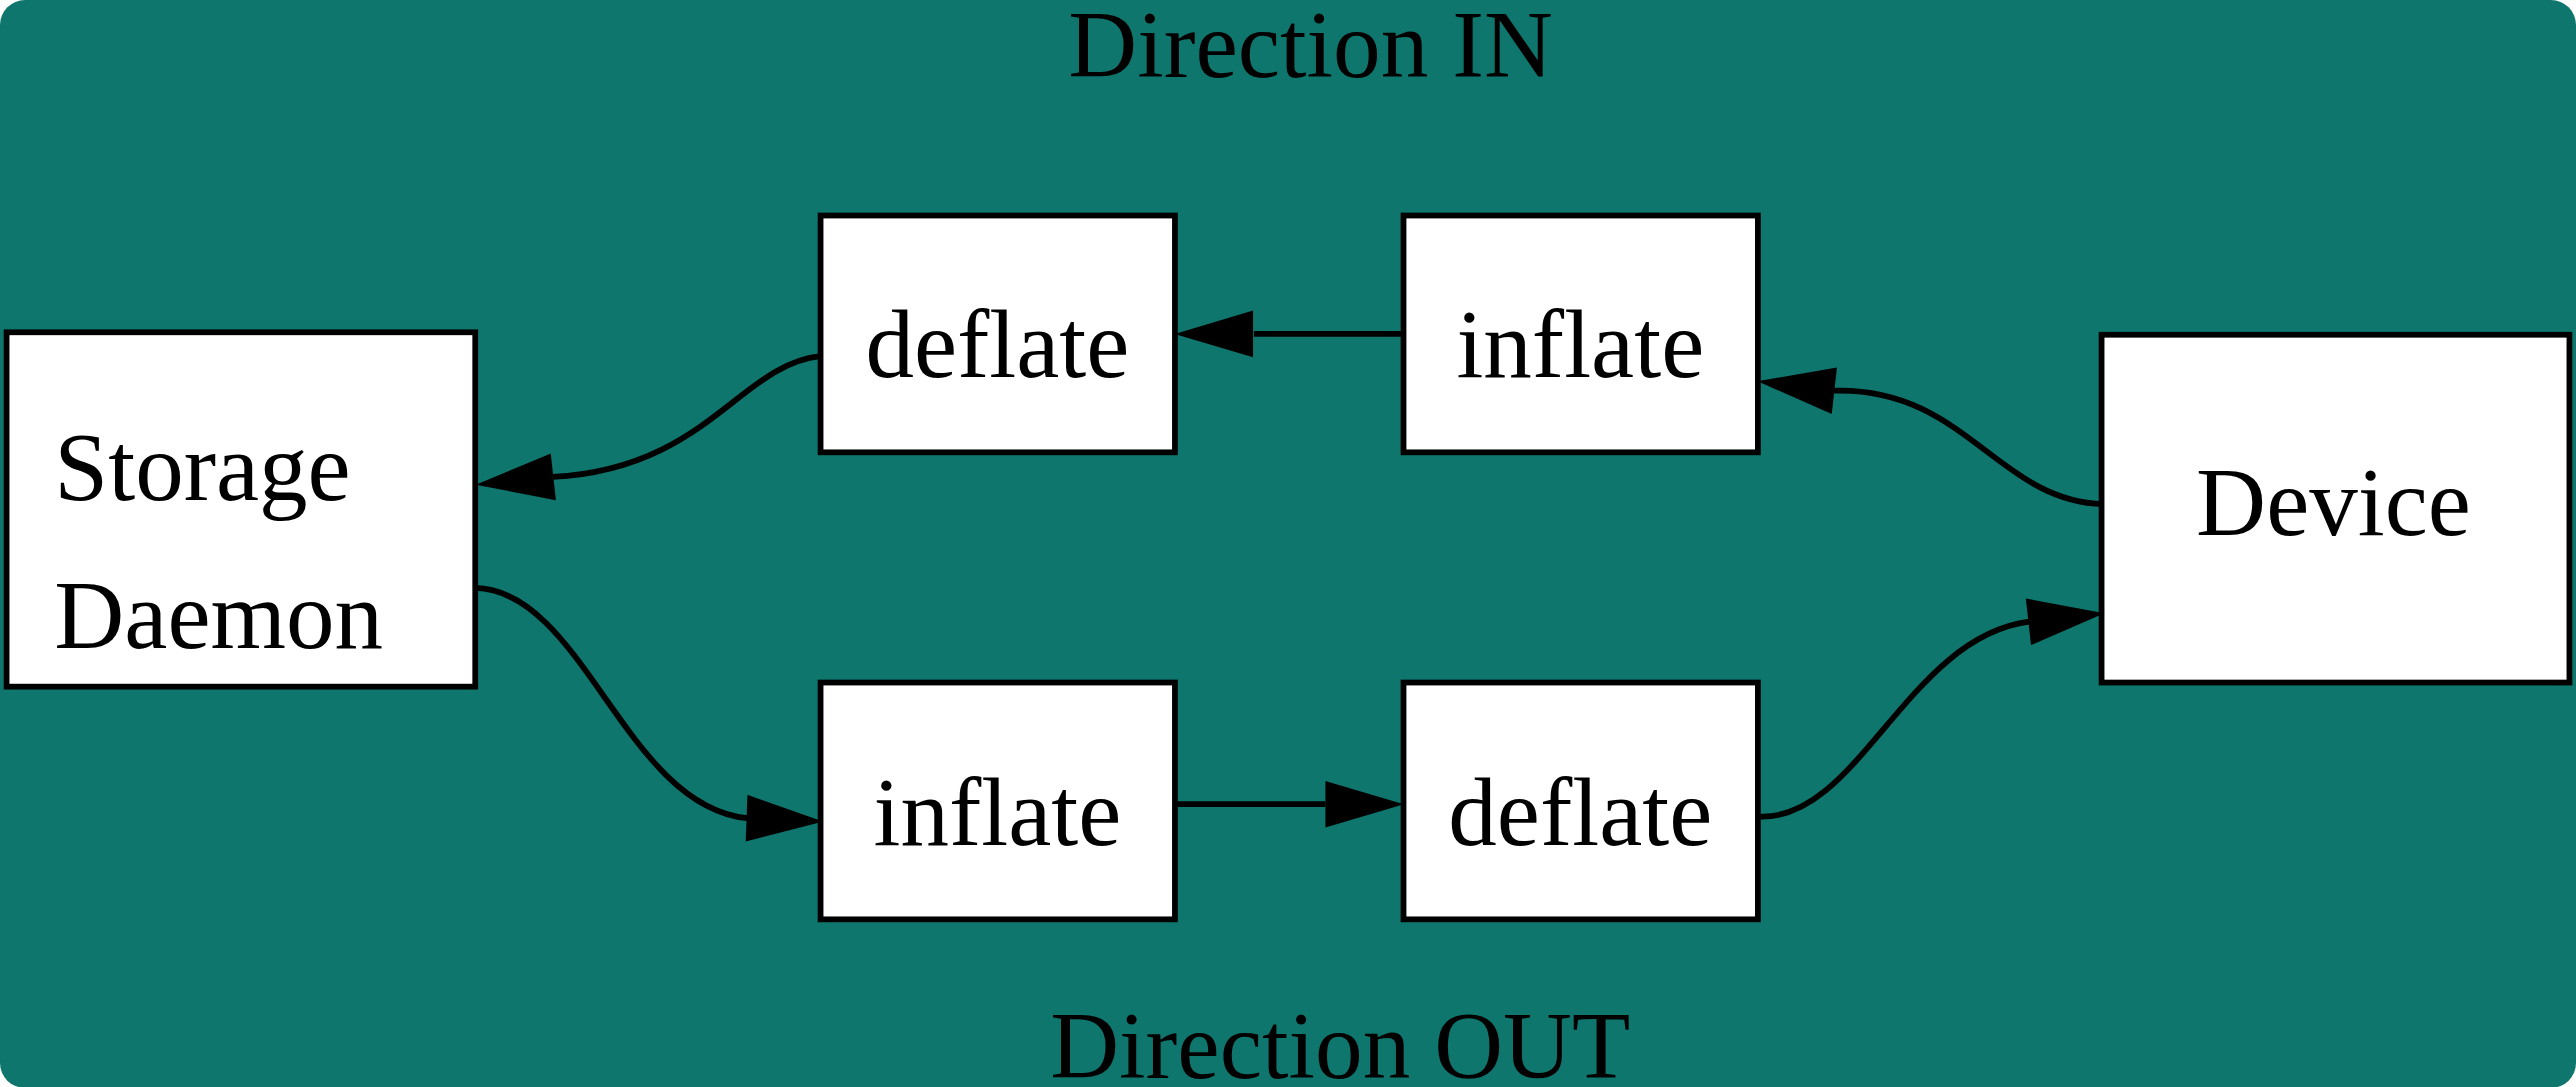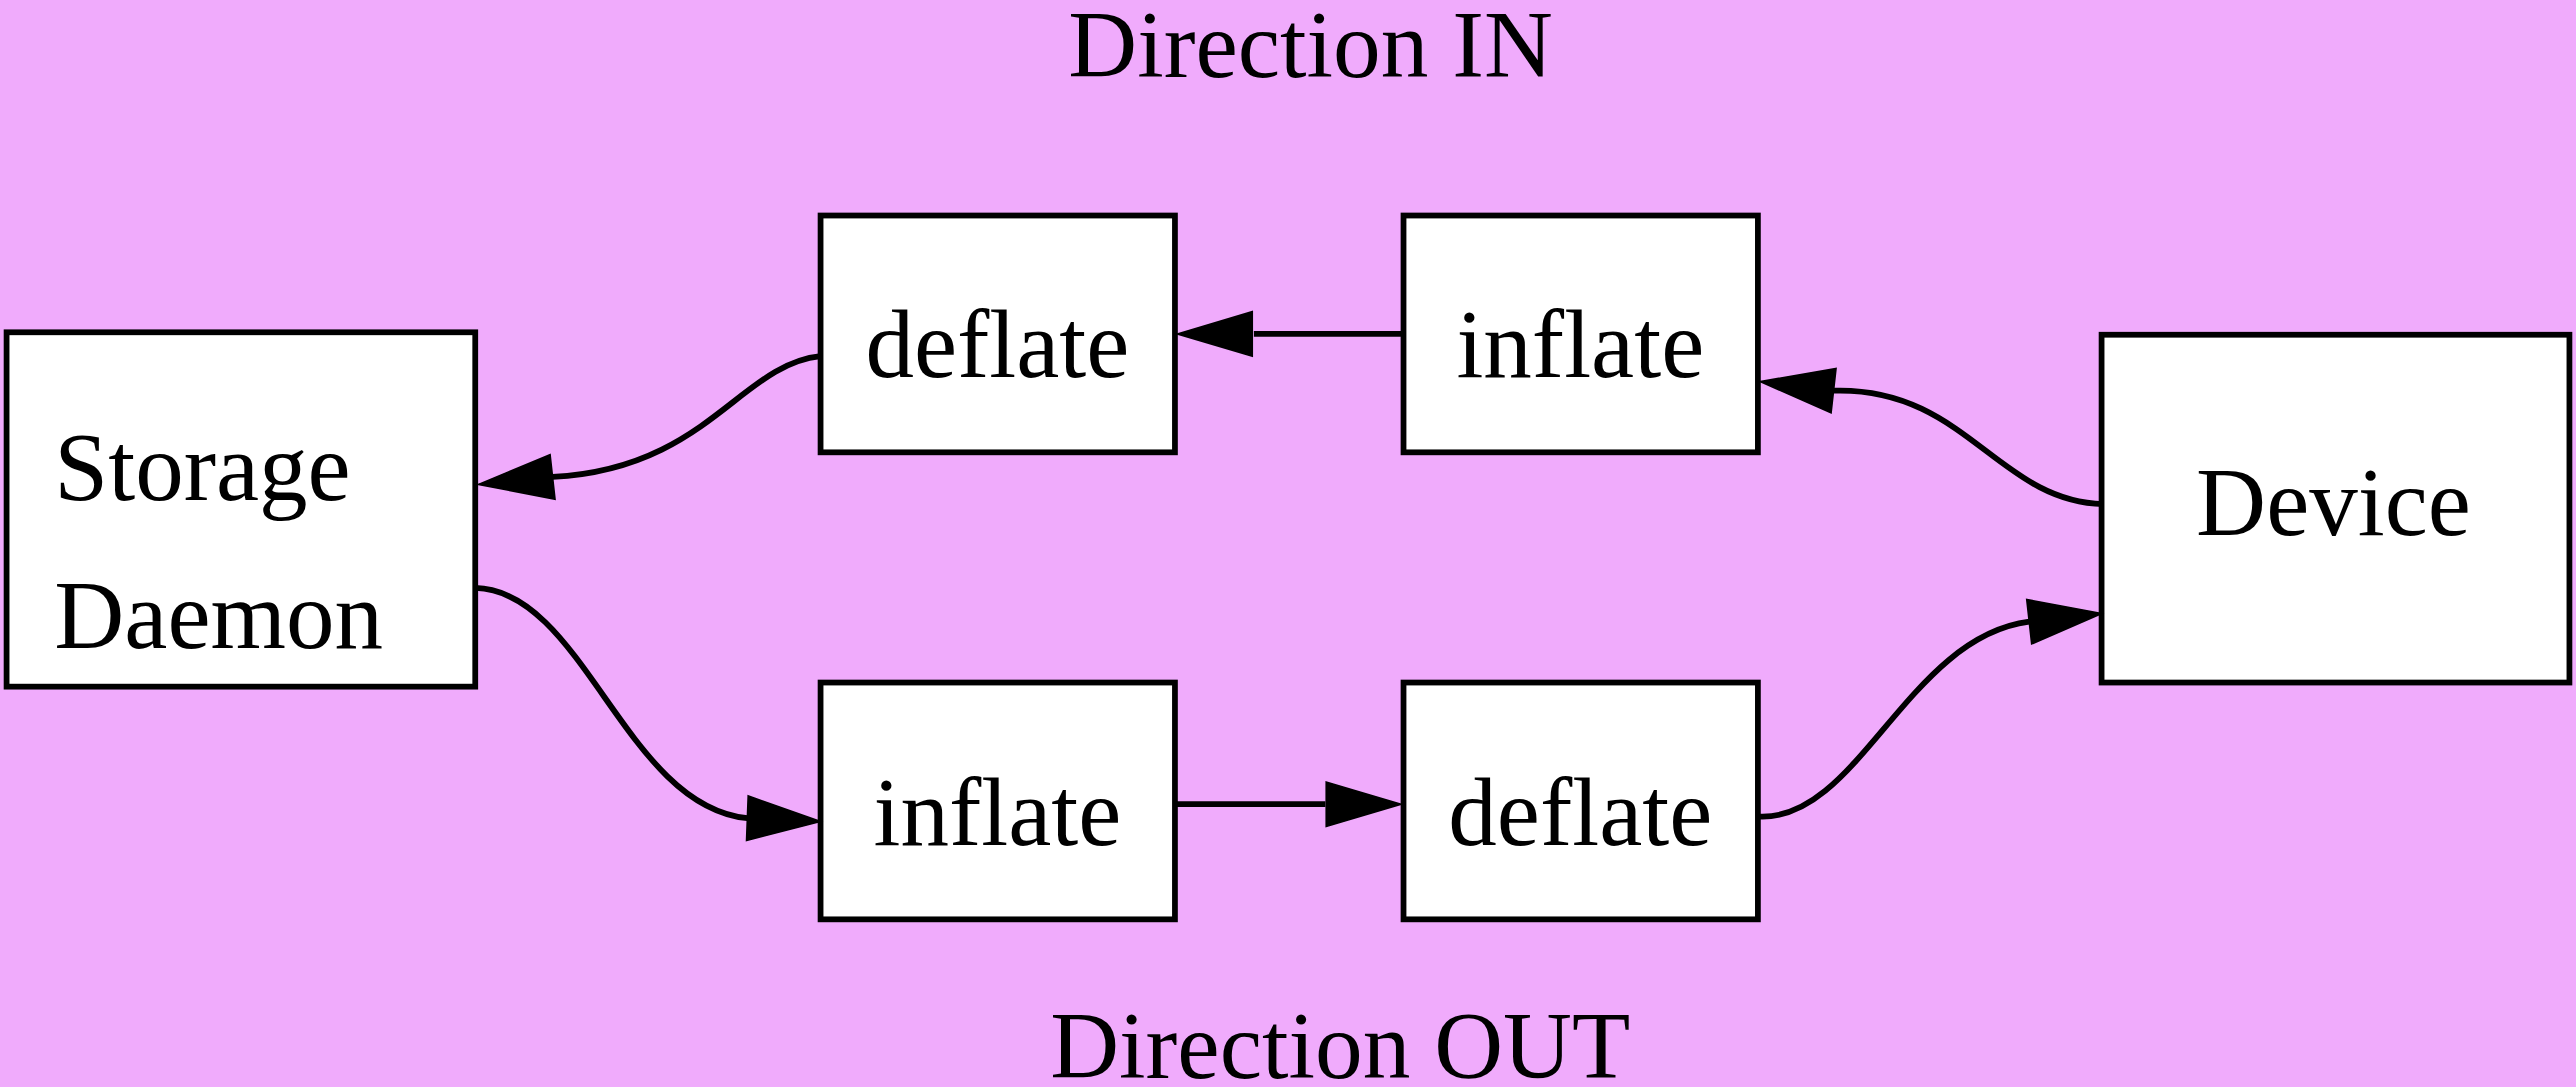--- a/index.html
+++ b/index.html
@@ -4,22 +4,23 @@
 <style>
   html, body {
     margin: 0;
     padding: 0;
     background: #ffffff;
   }
   .canvas {
     position: relative;
     width: 2576px;
     height: 1088px;
-    background: #f0abfc;
+    background: #0f766e;
     overflow: hidden;
+    border-radius: 25px;
   }
   svg.diagram {
     display: block;
     width: 2576px;
     height: 1088px;
   }
   .box {
     fill: #ffffff;
     stroke: #000000;
     stroke-width: 7;

